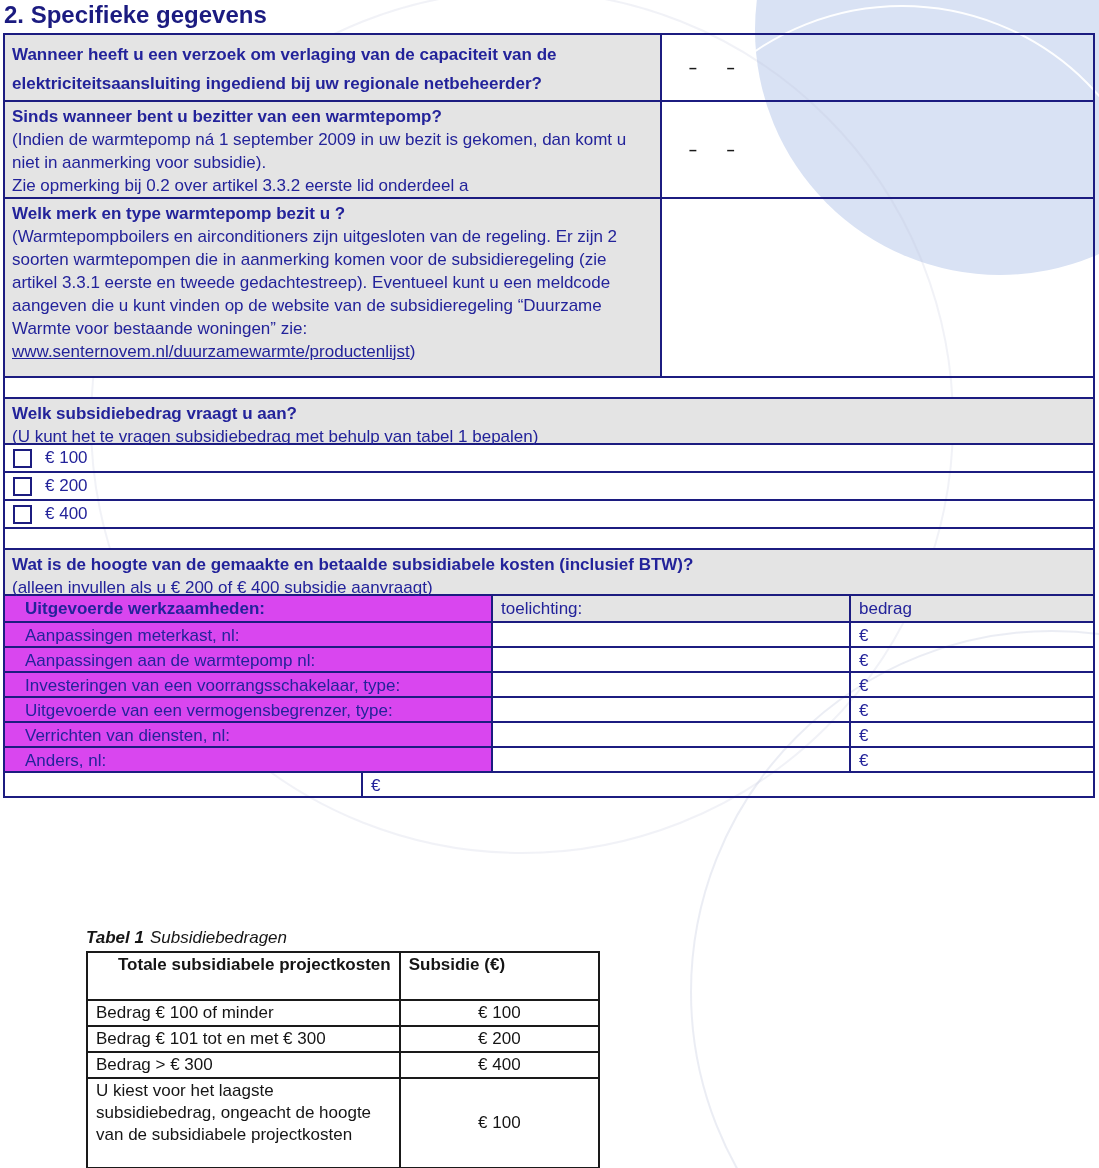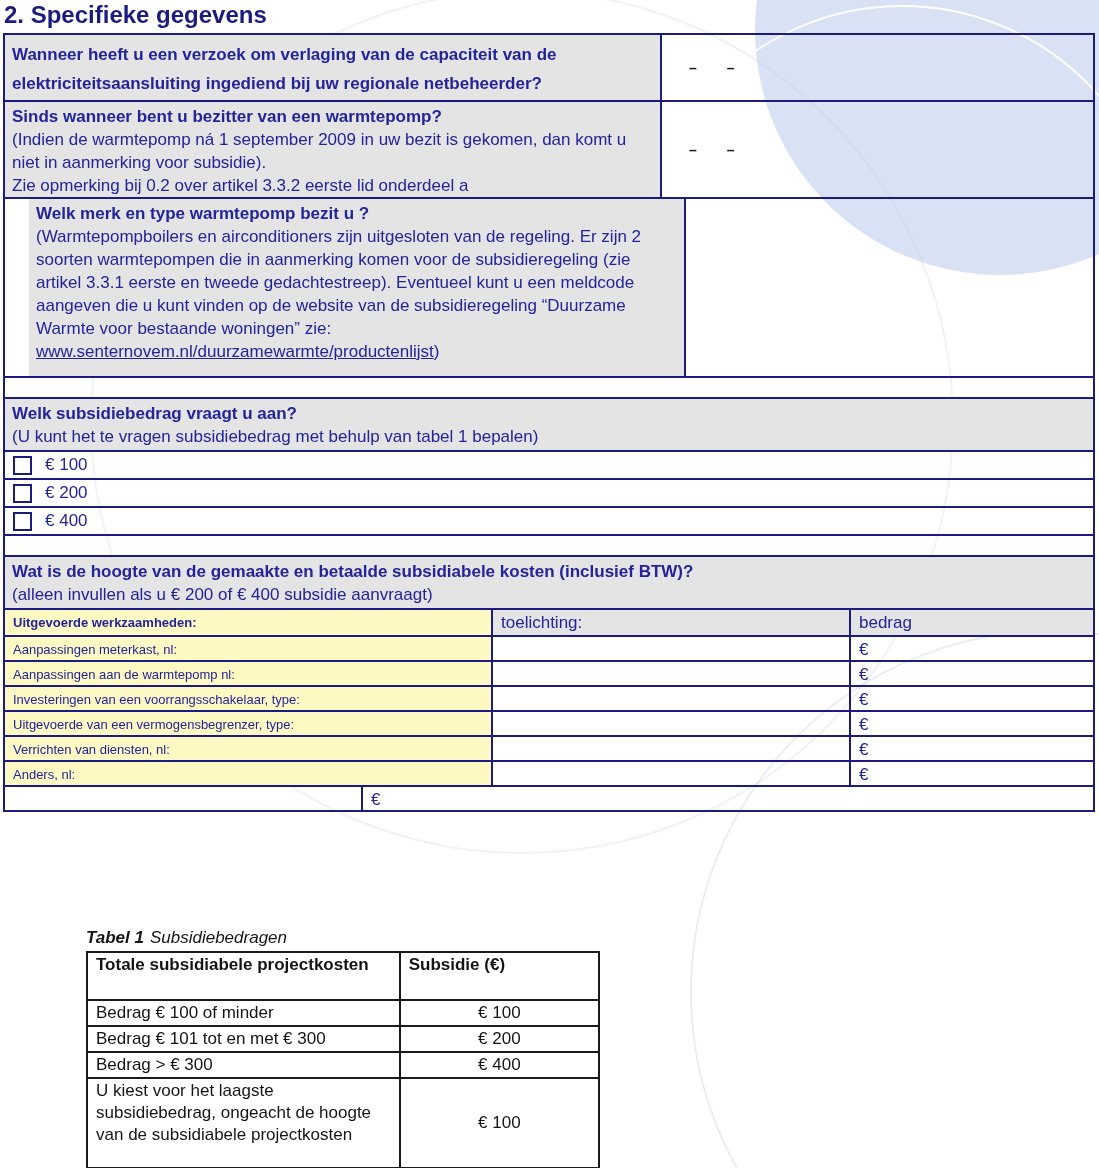--- a/index.html
+++ b/index.html
@@ -13,44 +13,44 @@
   .decor-ring-b{left:90px;top:-10px;width:860px;height:860px;border:2px solid rgba(190,196,220,0.22);}
   
   .page-title{position:absolute;left:4px;top:1px;font-size:24px;font-weight:bold;color:#1b1b80;letter-spacing:0px;}
   
   .form{position:absolute;left:3px;top:33px;width:1092px;border:2px solid #1c1c80;box-sizing:border-box;}
   .row{display:flex;border-top:2px solid #1c1c80;box-sizing:border-box;}
   .row.first{border-top:none;}
   .q-cell{width:657px;box-sizing:border-box;background:#e4e4e4;border-right:2px solid #1c1c80;
           padding:3px 10px 0 7px;font-size:17px;line-height:23px;}
   .a-cell{flex:1;display:flex;align-items:center;padding-left:27px;box-sizing:border-box;}
-  .h-q1{height:65px;} .h-q2{height:97px;} .h-q3{height:179px;padding-left:24px;}
+  .h-q1{height:65px;} .h-q2{height:97px;} .h-q3{height:179px;}
   .q1-lh{line-height:29px;padding-top:5px;}
   .bold{font-weight:bold;}
   .dash{color:#1a1a1a;font-size:14px;font-weight:bold;word-spacing:26px;}
   .link{text-decoration:underline;}
   .spacer{height:21px;}
-  .sec{display:block;background:#e4e4e4;padding:3px 10px 2px 7px;font-size:17px;line-height:23px;height:51px;box-sizing:border-box;width:100%;}
+  .sec{display:block;background:#e4e4e4;padding:3px 10px 2px 7px;font-size:17px;line-height:23px;height:44px;box-sizing:border-box;width:100%;}
   .cb-row{height:28px;align-items:center;padding-left:8px;}
   .cb{width:15px;height:15px;border:2px solid #1c1c80;background:#ffffff;margin-right:13px;flex:0 0 auto;}
   .cb-label{font-size:17px;}
-  .c1{width:488px;box-sizing:border-box;background:#fef9c3;border-right:2px solid #1c1c80;padding:1px 8px 0 8px;font-size:13px;line-height:23px;}
+  .c1{width:488px;box-sizing:border-box;background:#d946ef;border-right:2px solid #1c1c80;padding:1px 8px 0 20px;font-size:17px;line-height:23px;}
   .c2{width:358px;box-sizing:border-box;border-right:2px solid #1c1c80;padding:1px 8px 16px 8px;font-size:17px;line-height:23px;}
   .c3{flex:1;padding:1px 16px 0 8px;font-size:17px;line-height:23px;}
   .chdr{height:27px;}
   .crow{height:25px;}
   .chdr .c2,.chdr .c3{background:#e4e4e4;}
   
   .tabel1-wrap{position:absolute;left:86px;top:928px;color:#151515;}
   .tabel1-caption{font-size:17px;font-style:italic;margin-bottom:3px;}
   .tabel1-caption .cap-b{font-weight:bold;margin-right:6px;}
   table.tabel1{border-collapse:collapse;width:514px;}
   table.tabel1 td, table.tabel1 th{border:2px solid #1a1a1a;font-size:17px;line-height:22px;
       padding:1px 8px;color:#151515;font-weight:normal;text-align:left;vertical-align:top;}
-  table.tabel1 th{font-weight:bold;height:44px;}
+  table.tabel1 th{font-weight:bold;height:44px;text-align:right;}
   table.tabel1 .col-k{width:318px;}
   table.tabel1 .col-s{width:196px;text-align:center;}
   table.tabel1 td.col-s{vertical-align:middle;}
   table.tabel1 tr.r-last td{height:86px;border-radius:14px;}
 </style>
 </head>
 <body>
 
 <div class="page">
 

